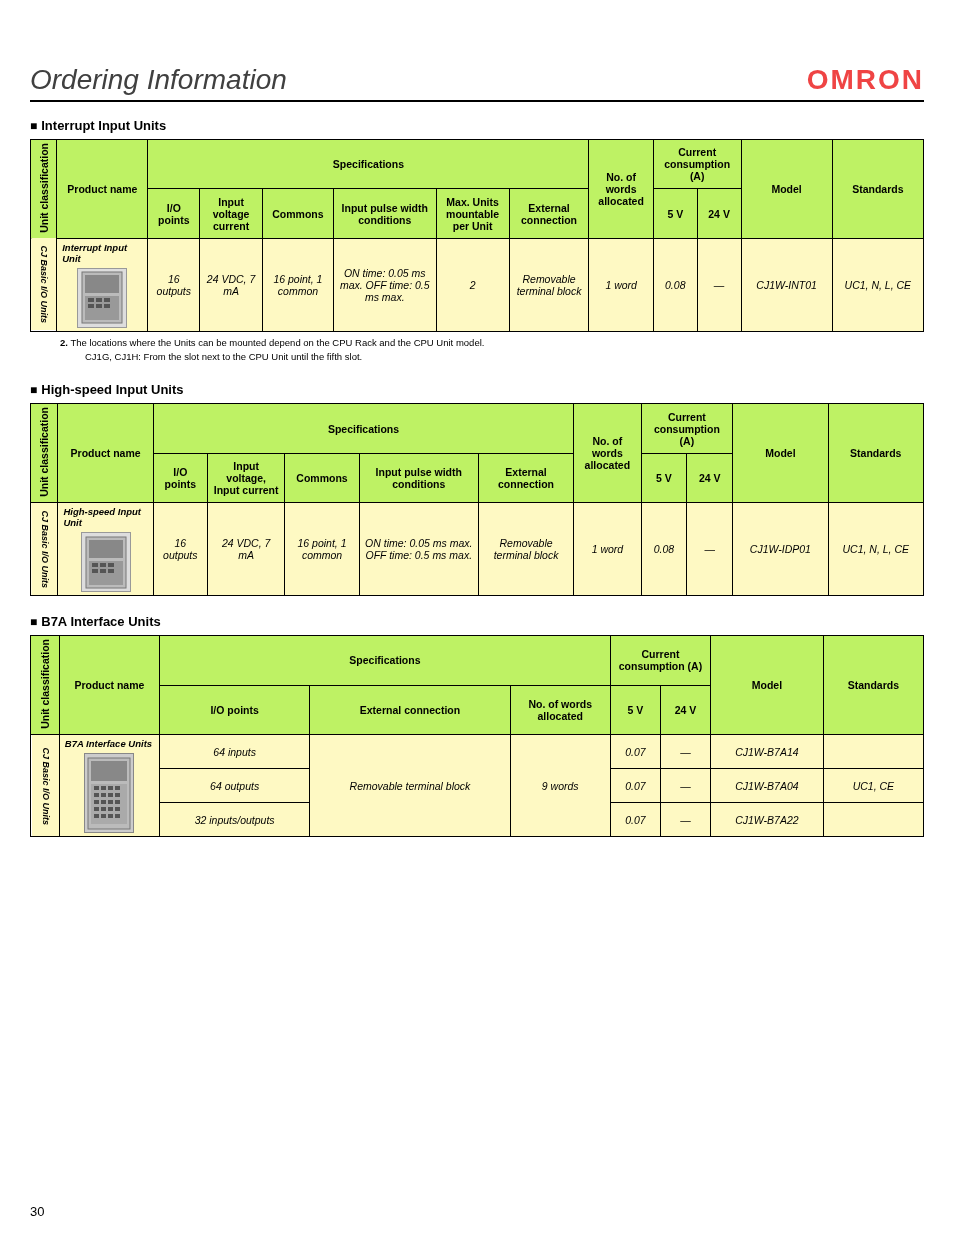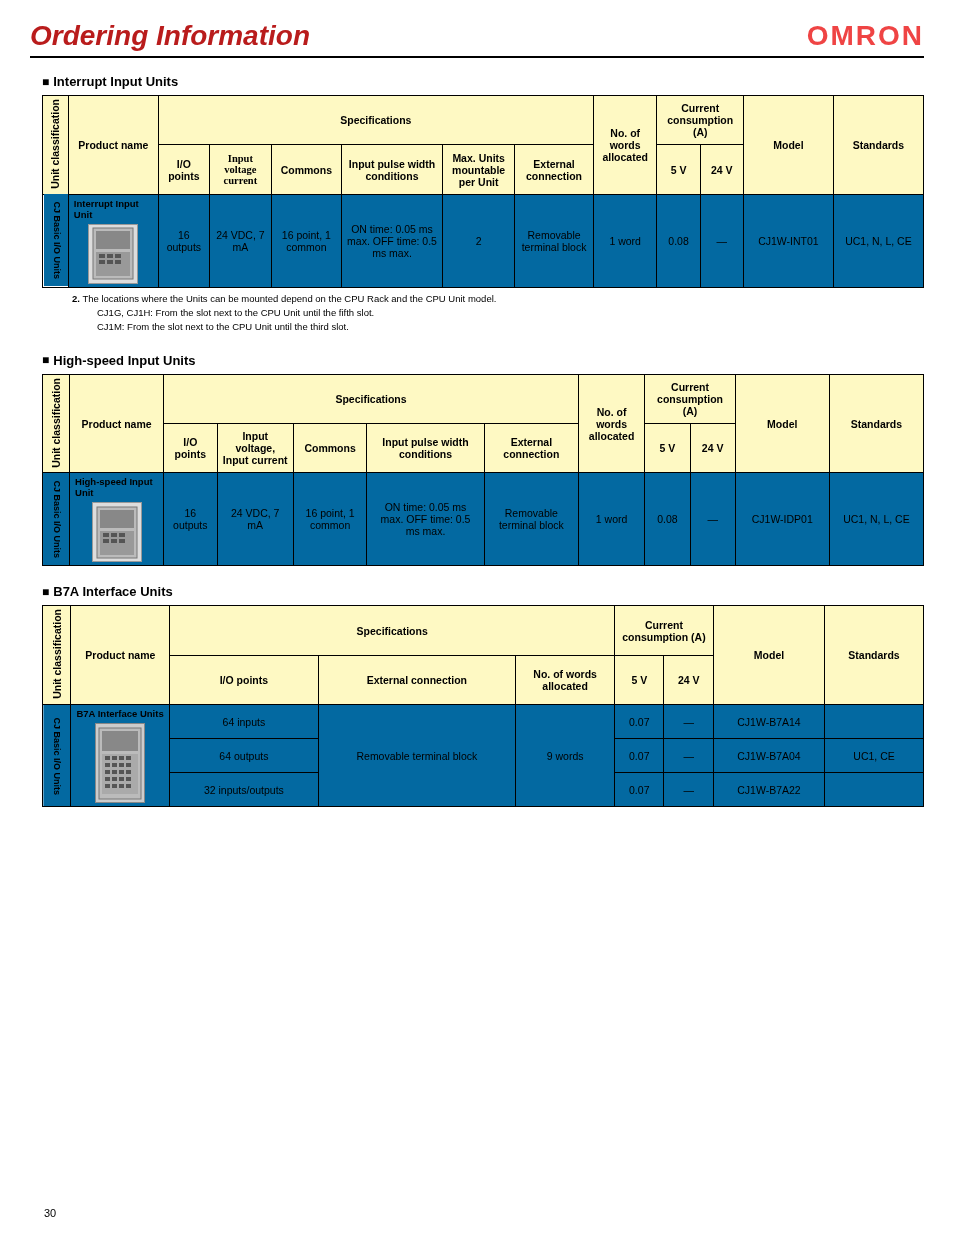--- a/index.html
+++ b/index.html
@@ -15,23 +15,24 @@
     .page-header {
       display: flex;
       justify-content: space-between;
       align-items: flex-end;
       border-bottom: 2px solid #000;
       padding-bottom: 4px;
       margin-bottom: 16px;
     }
     .page-title {
       font-size: 28px;
-      font-weight: bold;
+      font-weight: normal;
       font-style: italic;
-      color: #b91c1c;
+      color: #404040;
+      margin-top: 44px;
     }
     .brand-logo {
       font-size: 28px;
       font-weight: 900;
       letter-spacing: 2px;
       color: #ef4444;
     }
     .section-title {
       font-size: 13px;
       font-weight: bold;
@@ -39,39 +40,39 @@
       display: flex;
       align-items: center;
       gap: 4px;
     }
     .section-title::before {
       content: '■';
       font-size: 12px;
     }
     .section {
       margin-bottom: 18px;
-      margin-left: 12px;
     }
     table {
       border-collapse: collapse;
       width: 100%;
       font-size: 10.5px;
     }
     th, td {
       border: 1px solid #000;
       padding: 3px 5px;
       text-align: center;
       vertical-align: middle;
     }
     th {
+      background: #bef264;
+      font-weight: bold;
+    }
+    td {
       background: #fef9c3;
-      font-weight: bold;
-    }
-    td {
-      background: #0369a1;
+      font-style: italic;
     }
     .unit-class-cell {
       writing-mode: vertical-rl;
       transform: rotate(180deg);
       text-align: center;
       padding: 4px 2px;
       font-size: 10px;
       font-weight: bold;
       white-space: nowrap;
     }
@@ -94,22 +95,22 @@
       border: 1px solid #999;
       display: inline-flex;
       align-items: center;
       justify-content: center;
       font-size: 8px;
       color: #666;
     }
     .page-number {
       position: absolute;
       bottom: 16px;
-      left: 44px;
-      font-size: 11px;
+      left: 30px;
+      font-size: 13px;
     }
     .b7a-image {
       width: 50px;
       height: 80px;
       background: #ccc;
       border: 1px solid #888;
       display: inline-flex;
       align-items: center;
       justify-content: center;
       font-size: 7px;
@@ -134,21 +135,21 @@
         </th>
         <th rowspan="2" style="width:80px;">Product name</th>
         <th colspan="6">Specifications</th>
         <th rowspan="2" style="width:55px;">No. of words allocated</th>
         <th colspan="2">Current consumption (A)</th>
         <th rowspan="2" style="width:80px;">Model</th>
         <th rowspan="2" style="width:80px;">Standards</th>
       </tr>
       <tr>
         <th style="width:45px;">I/O points</th>
-        <th style="width:55px;font-family:Liberation Serif, serif;">Input voltage current</th>
+        <th style="width:55px;">Input voltage current</th>
         <th style="width:55px;">Commons</th>
         <th style="width:90px;">Input pulse width conditions</th>
         <th style="width:55px;">Max. Units mountable per Unit</th>
         <th style="width:70px;">External connection</th>
         <th style="width:35px;">5 V</th>
         <th style="width:35px;">24 V</th>
       </tr>
     </thead>
     <tbody>
       <tr>
@@ -183,21 +184,20 @@
         <td>0.08</td>
         <td>—</td>
         <td>CJ1W-INT01</td>
         <td>UC1, N, L, CE</td>
       </tr>
     </tbody>
   </table>
   <div class="note-text">
     <div style="padding-left:30px;"><span class="note-label">2.</span> The locations where the Units can be mounted depend on the CPU Rack and the CPU Unit model.</div>
     <div style="padding-left:55px;">CJ1G, CJ1H: From the slot next to the CPU Unit until the fifth slot.</div>
-    <div style="padding-left:55px;">CJ1M: From the slot next to the CPU Unit until the third slot.</div>
   </div>
 </div>
 
 <div class="section">
   <div class="section-title">High-speed Input Units</div>
   <table>
     <thead>
       <tr>
         <th rowspan="2" style="width:22px;">
           <span style="writing-mode:vertical-rl;transform:rotate(180deg);display:inline-block;">Unit classification</span>

